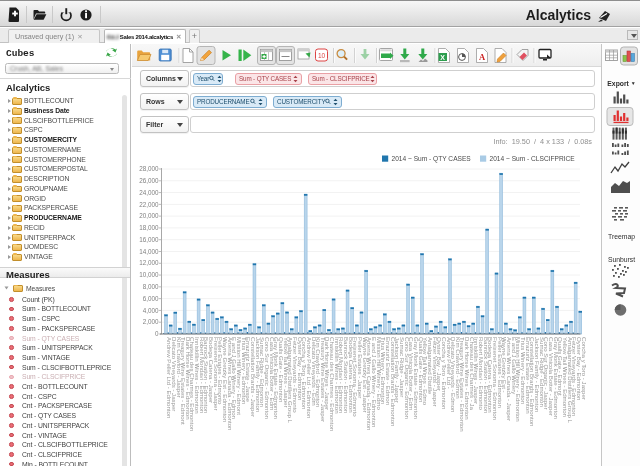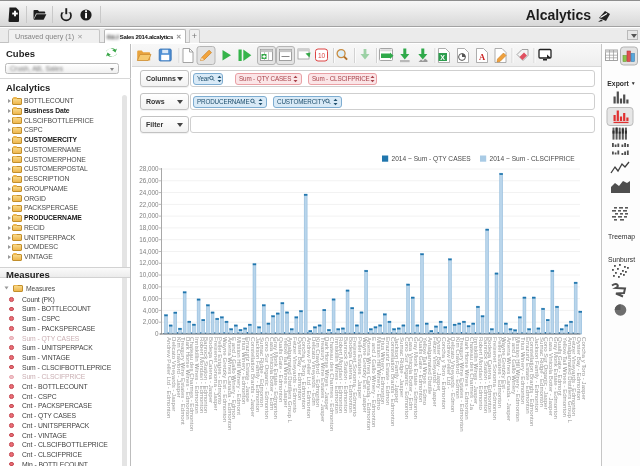--- a/index.html
+++ b/index.html
@@ -75,21 +75,21 @@
       <div id="logo">Alcalytics</div>
     </div>
   <div id="tabbar">
     <div class="tab" style="left:8px;width:92px;">Unsaved query (1)<span class="x">✕</span></div>
     <div class="tab" id="tab2" style="left:104px;width:82px;font-size:6px;letter-spacing:-0.3px;padding:0 0 0 2px;"><span style="filter:blur(1.4px)">Ed.J</span> Sales 2014.alcalytics<span class="x">✕</span></div>
     <div id="tabplus" style="left:189px;">+</div>
     <div id="tabdrop"></div>
   </div>
   <div id="leftpanel">
     <div id="lscroll"></div>
-    <div class="phead" style="top:4px;">Cubes</div>
+    <div class="phead" style="top:4px;font-family:Liberation Mono, monospace;">Cubes</div>
     <svg width="13" height="11" viewBox="0 0 13 11" style="position:absolute;left:105px;top:2.5px;">
         <path d="M1 5 a4.5 4 0 0 1 8 -2 l-2 0 3.5 2.5 1.5 -4 -1.5 1 a6 5.5 0 0 0 -9.5 2.5 z" fill="#3aa648"></path>
         <path d="M12 6 a4.5 4 0 0 1 -8 2 l2 0 -3.5 -2.5 -1.5 4 1.5 -1 a6 5.5 0 0 0 9.5 -2.5 z" fill="#3aa648"></path>
       </svg>
     <div id="cubesel" style="top:19px;"><span>Crush, AB, Sales</span></div>
     <div class="hline" style="top:34px;"></div>
     <div class="phead" style="top:37.5px;">Alcalytics</div>
     <div class="trow" style="top:52.6px">
 <span class="tri"></span>
         <span class="fold"></span>
@@ -407,20 +407,21 @@
             <circle cx="3.2" cy="3.2" r="2.3" fill="none" stroke="#20506e" stroke-width="1.1"></circle>
             <line x1="4.8" y1="4.8" x2="7" y2="7" stroke="#20506e" stroke-width="1.2"></line>
           </svg><svg width="5" height="8" viewBox="0 0 6 9" style="margin-left:2px">
             <path d="M3 0.5 L5.4 3.4 H0.6 Z" fill="#20506e"></path>
             <path d="M3 8.5 L5.4 5.6 H0.6 Z" fill="#20506e"></path>
           </svg></span>
     </div>
     <div class="qlabel" style="top:49px;">Filter</div>
     <div class="qfield" style="top:49px;"></div>
   </div>
+  <div id="info">Info:&nbsp; 19.50&nbsp; /&nbsp; 4 x 133&nbsp; /&nbsp; 0.08s</div>
   <div id="chart">
       <svg width="470" height="326" viewBox="0 0 470 326" style="position:absolute;left:0;top:0">
 <defs>
           <filter id="lblur" x="-20%" y="-20%" width="140%" height="140%">
             <feGaussianBlur stdDeviation="0.7"></feGaussianBlur>
           </filter>
         </defs>
 <line x1="31" y1="182.21" x2="449" y2="182.21" stroke="#f2f2f2" stroke-width="1"></line>
 <line x1="31" y1="170.43" x2="449" y2="170.43" stroke="#f2f2f2" stroke-width="1"></line>
 <line x1="31" y1="158.64" x2="449" y2="158.64" stroke="#f2f2f2" stroke-width="1"></line>

